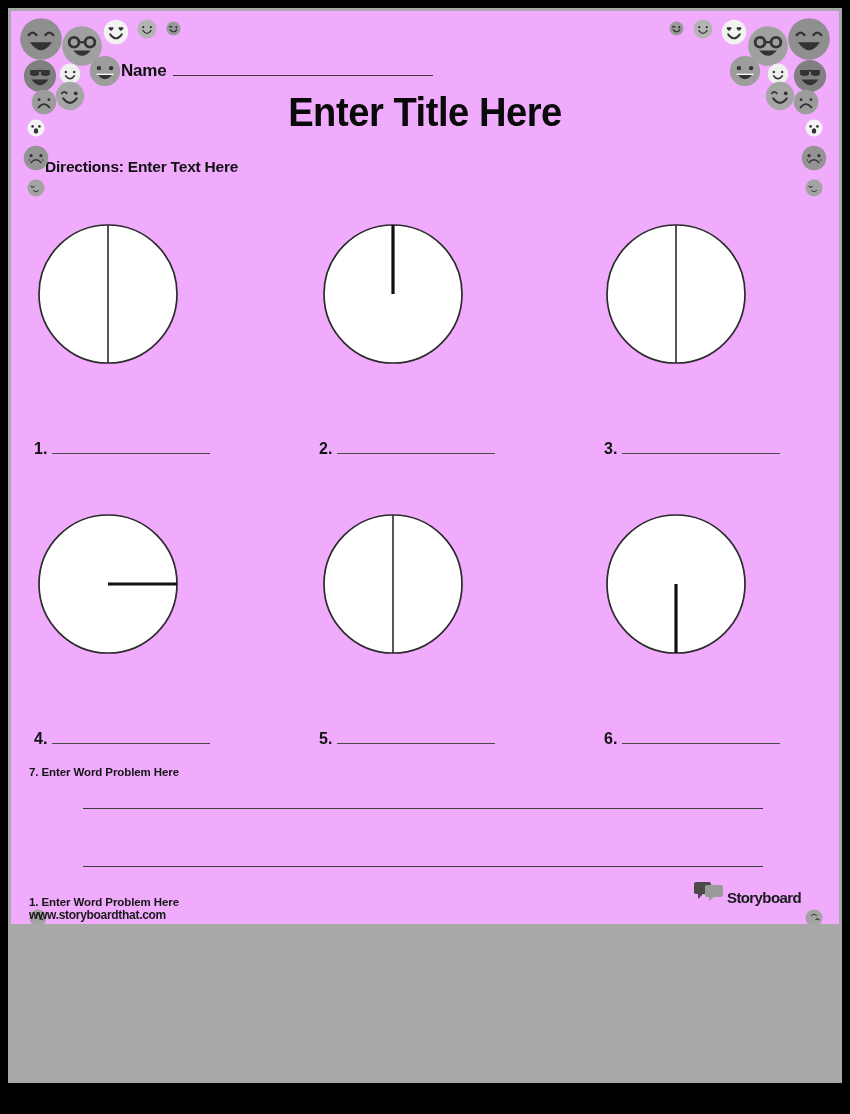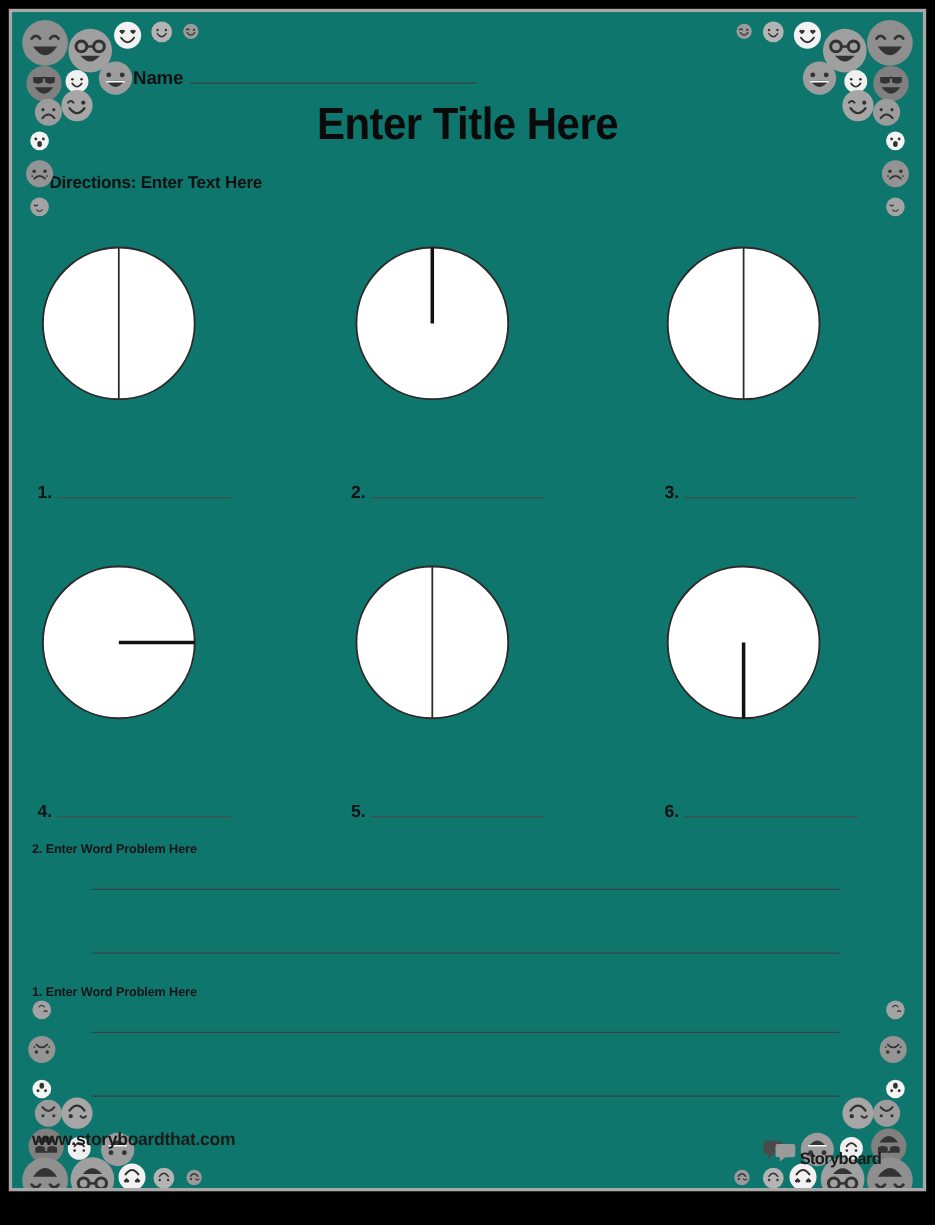--- a/index.html
+++ b/index.html
@@ -19,22 +19,22 @@
   
   .sheet-frame {
     position: absolute;
     left: 8px; top: 8px;
     width: 834px; height: 1075px;
     background: #a8a8a8;
   }
   .sheet {
     position: absolute;
     left: 11px; top: 11px;
-    width: 828px; height: 1069px;
-    background: #0f766e;
+    width: 828px; height: 913px;
+    background: #f0abfc;
     overflow: hidden;
   }
 
   
   .name-row {
     position: absolute;
     left: 0; top: 50px;
     width: 828px;
     height: 26px;
   }
@@ -144,24 +144,24 @@
     left: 72px;
     width: 680px;
     height: 0;
     border-bottom: 1.5px solid #3c3c3c;
   }
 
   
   .footer-url {
     position: absolute;
     left: 18px;
-    bottom: 34px;
+    bottom: 2px;
     font-family: "Liberation Sans", sans-serif;
     font-weight: bold;
-    font-size: 16px;
+    font-size: 12px;
     color: #1a1a1a;
     letter-spacing: -0.3px;
     z-index: 6;
   }
   .brand {
     position: absolute;
     right: 38px;
     bottom: 18px;
     display: flex;
     align-items: flex-end;
@@ -599,21 +599,21 @@
           </svg></div>
             <div class="answer-line" style="left: 18px;">
               <span class="answer-num">6.</span>
               <span class="answer-rule"></span>
             </div>
           </div>
         </div>
       </div>
 
     <div class="wp-block" id="wp-block" style="top: 755px;">
-        <div class="wp-label" style="left: 18px; top: 0px;">2. Enter Word Problem Here</div>
+        <div class="wp-label" style="left: 18px; top: 0px;">7. Enter Word Problem Here</div>
         <div class="wp-rule" style="top: 42px;"></div>
         <div class="wp-rule" style="top: 100px;"></div>
         <div class="wp-label" style="left: 18px; top: 130px;">1. Enter Word Problem Here</div>
         <div class="wp-rule" style="top: 172px;"></div>
         <div class="wp-rule" style="top: 230px;"></div>
       </div>
 
     <div class="footer-url">www.storyboardthat.com</div>
     <div class="brand">
       <span>

